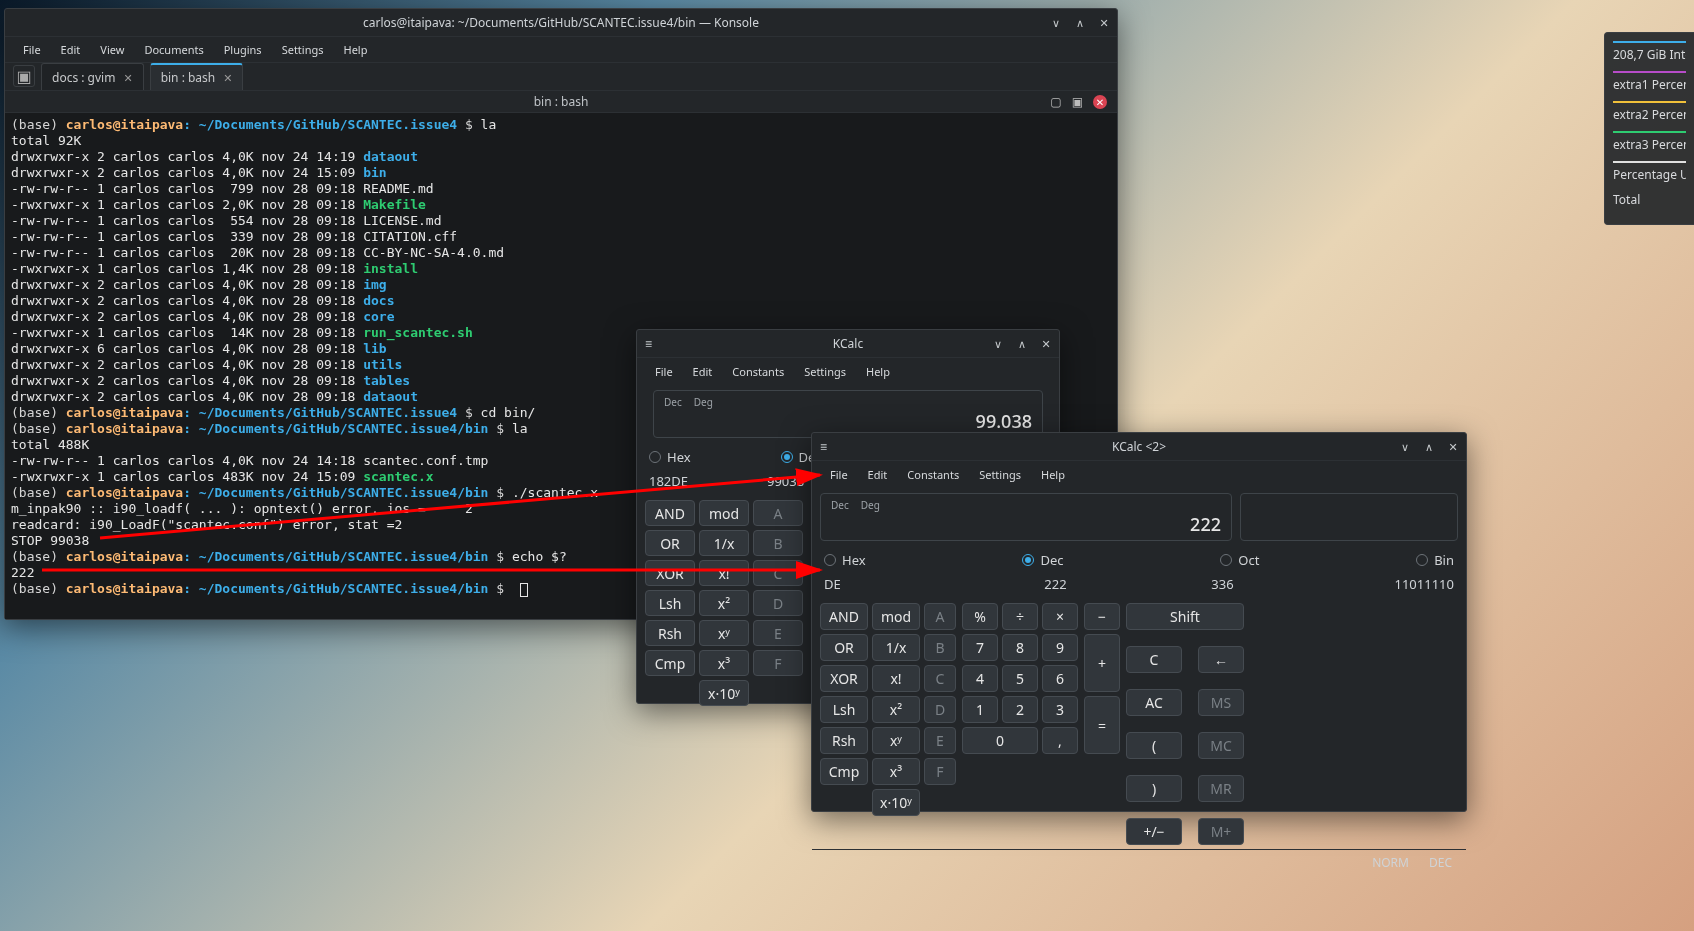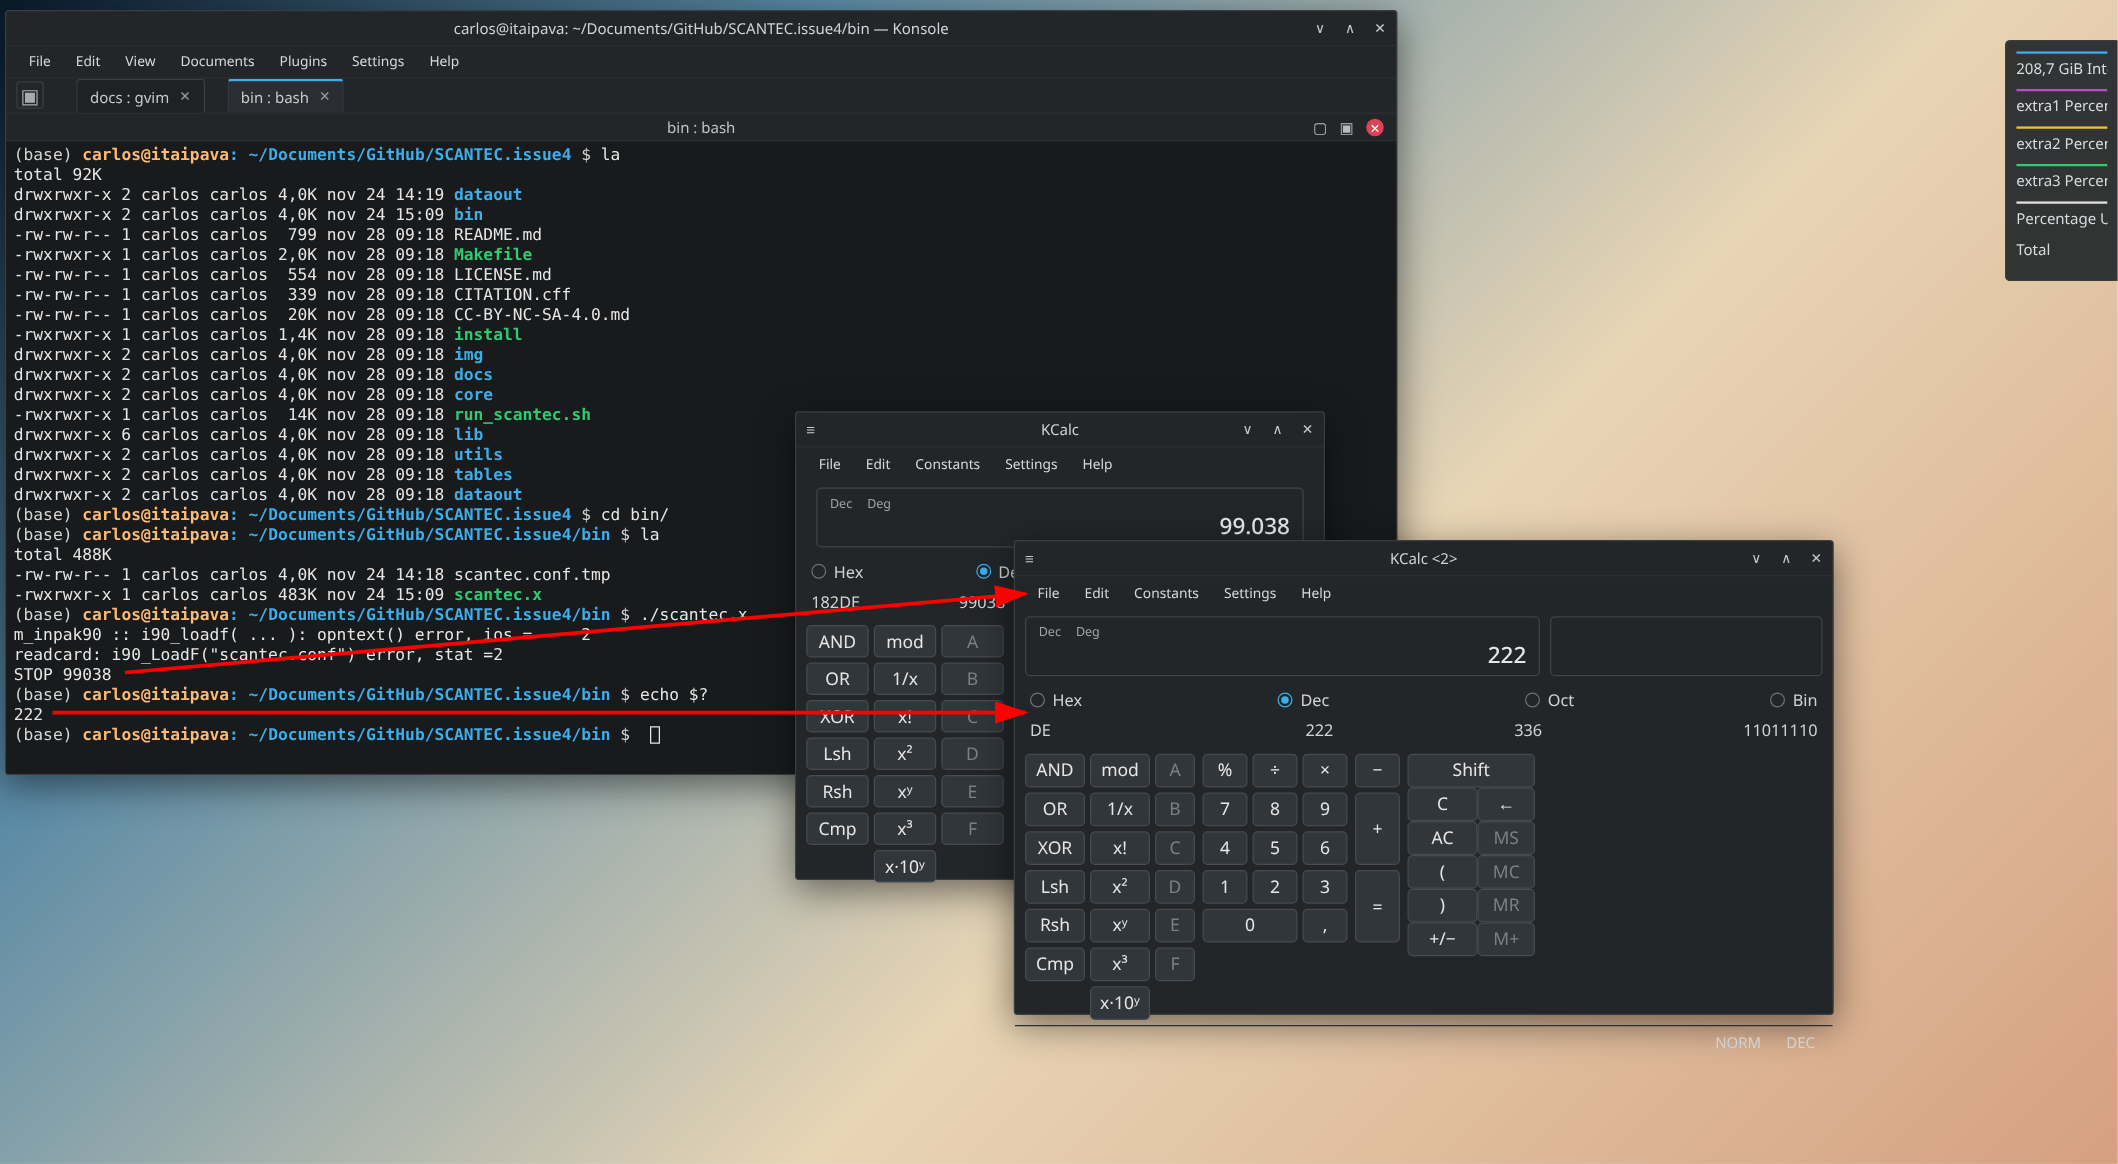--- a/index.html
+++ b/index.html
@@ -99,21 +99,21 @@
   #kcalc2 .body { padding:0 8px 4px 8px; display:flex;flex-direction:column;gap:4px;flex:1;}
   #kcalc2 .toprow { display:flex; gap:8px; }
   #kcalc2 .display { flex:1; margin:6px 0 6px 0;}
   #kcalc2 .memdisp { width:218px;margin:6px 0;border:1px solid #3e4449;border-radius:4px;}
   #kcalc2 .radios { justify-content:space-between; padding:0 4px 2px 4px;}
   #kcalc2 .convrow { justify-content:space-between; padding:0 4px 6px 4px;gap:38px;}
   #kcalc2 .maingrid { display:flex; gap:6px; flex:1;}
   #kcalc2 .logic { display:grid; grid-template-columns:48px 48px 32px; grid-auto-rows:27px; gap:4px;}
   #kcalc2 .ops   { display:grid; grid-template-columns:36px 36px 36px 36px; grid-template-rows:repeat(5,27px); gap:4px;}
   #kcalc2 .nums  { display:grid; grid-template-columns:36px 36px 36px; grid-template-rows:repeat(5,27px); gap:4px;}
-  #kcalc2 .mem   { display:grid; grid-template-columns:56px 46px; grid-template-rows:repeat(6,27px); gap:0;}
+  #kcalc2 .mem   { display:grid; grid-template-columns:56px 46px; grid-template-rows:repeat(6,27px); gap:16px;}
 
   
   #applet { position:absolute; right:0; top:32px; width:90px; background:rgba(35,38,41,.92); border:1px solid #3a3e42;border-right:none;border-radius:4px 0 0 4px;padding:8px 8px;font-size:12px;color:#d8dadd;}
   #applet .row { margin-bottom:8px;white-space:nowrap;overflow:hidden;}
   #applet .bar { height:2px;margin-bottom:3px;}
 </style>
 </head>
 <body>
 
 <div id="applet">
@@ -155,21 +155,21 @@
       <span>File</span>
       <span>Edit</span>
       <span>View</span>
       <span>Documents</span>
       <span>Plugins</span>
       <span>Settings</span>
       <span>Help</span>
     </div>
   <div class="tabbar">
     <div class="newtab">▣</div>
-    <div id="k-tabs" style="display:flex;gap:18px;margin-left:20px;">
+    <div id="k-tabs" style="display:flex;gap:6px;">
         <div class="tab">
           <span>docs : gvim</span>
           <span class="close">✕</span>
         </div>
         <div class="tab active">
           <span>bin : bash</span>
           <span class="close">✕</span>
         </div>
       </div>
   </div>

